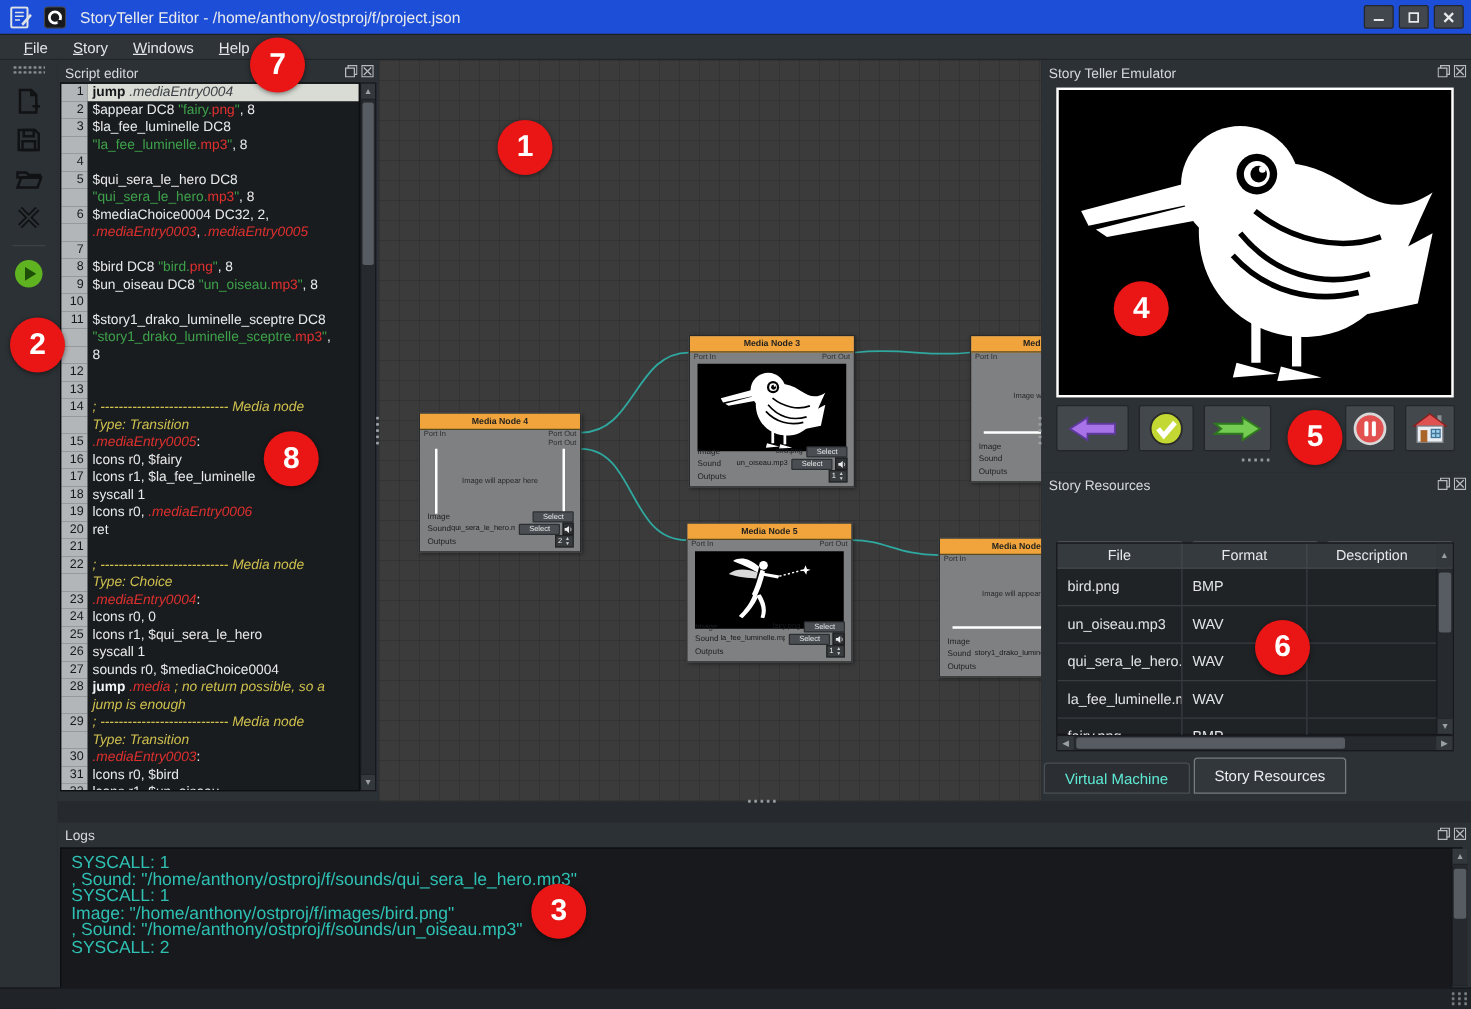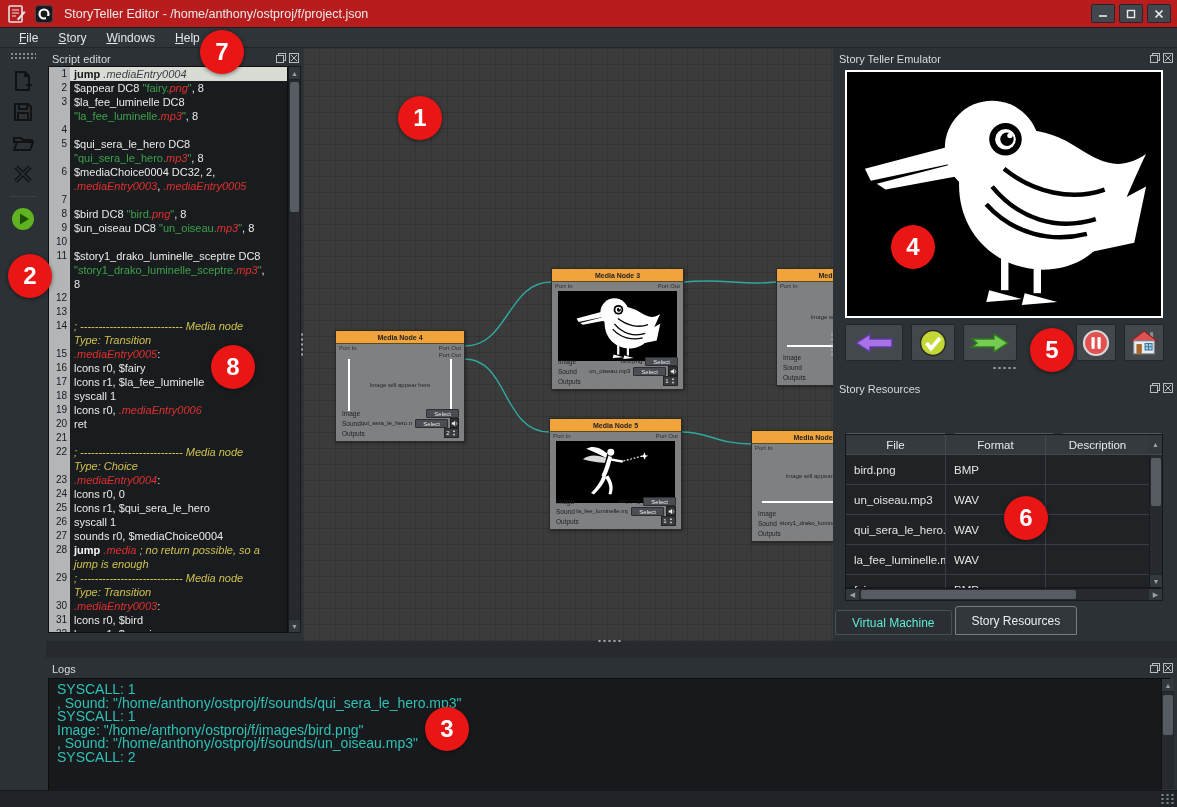--- a/index.html
+++ b/index.html
@@ -1,21 +1,21 @@
 <!DOCTYPE html>
 <html><head>
 <meta charset="utf-8">
 <style>
   html,body{margin:0;padding:0;background:#111;}
   *{box-sizing:border-box;}
   .window{position:relative;width:1177px;height:807px;background:#26292d;
     font-family:"Liberation Sans",sans-serif;color:#dfe2e4;overflow:hidden;}
 
   
-  .titlebar{position:absolute;left:0;top:0;width:1177px;height:28px;background:#b91c1c;
+  .titlebar{position:absolute;left:0;top:0;width:1177px;height:28px;background:#1d4ed8;
     display:flex;align-items:center;border-bottom:1px solid #1c1f22;}
   .tb-icon{margin-left:7px;width:20px;height:20px;display:flex;align-items:center;justify-content:center;}
   .tb-title{margin-left:10px;font-size:12.5px;color:#e9ebec;}
   .win-btns{margin-left:auto;display:flex;gap:4px;margin-right:6px;}
   .win-btn{width:24px;height:19px;background:#42474d;border:1px solid #23262a;border-radius:2px;
     display:flex;align-items:center;justify-content:center;}
 
   
   .menubar{position:absolute;left:0;top:28px;width:1177px;height:20px;background:#2f3438;
     display:flex;align-items:center;padding-left:10px;gap:2px;border-bottom:1px solid #212428;}
@@ -37,21 +37,21 @@
   
   .script-dock{position:absolute;left:46px;top:48px;width:257px;height:593px;background:#2c3135;}
   .editor{position:absolute;left:2px;top:18px;width:240px;height:567px;background:#191c1f;
     border:1px solid #0c0e10;overflow:hidden;}
   .code-row{display:flex;height:14px;line-height:14px;}
   .gnum{flex:0 0 21px;background:#b2b6b8;color:#17191c;font-size:10px;text-align:right;
     padding-right:3px;}
   .ctext{flex:1;font-size:11px;padding-left:4px;white-space:pre;overflow:hidden;color:#e9eaeb;}
   .code-row.sel .ctext{background:#d9dcd4;}
   .tok-pl{color:#e9eaeb;} .tok-kw{color:#f4f5f6;font-weight:bold;}
-  .tok-str{color:#3da14a;} .tok-ext{color:#e0302e;font-style:italic;margin-top:16px;}
+  .tok-str{color:#3da14a;} .tok-ext{color:#e0302e;margin-top:16px;}
   .tok-lbl{color:#e0302e;font-style:italic;} .tok-cmt{color:#cfc04e;font-style:italic;}
   .tok-kwsel{color:#141619;font-weight:bold;} .tok-lblsel{color:#3c4045;font-style:italic;}
   .vscroll{position:absolute;top:18px;right:2px;width:13px;height:567px;background:#26292d;border:1px solid #17191c;}
   .sb-arrow{height:13px;display:flex;align-items:center;justify-content:center;font-size:7px;
     color:#9aa0a5;background:#33383c;border-bottom:1px solid #202327;}
   .sb-arrow.bottom{position:absolute;bottom:0;left:0;right:0;border-top:1px solid #202327;border-bottom:none;}
   .sb-thumb{position:absolute;left:1px;right:1px;background:#565c61;border-radius:2px;}
 
   
   .canvas{position:absolute;left:303px;top:48px;width:530px;height:593px;background:#3b3b3b;overflow:hidden;

